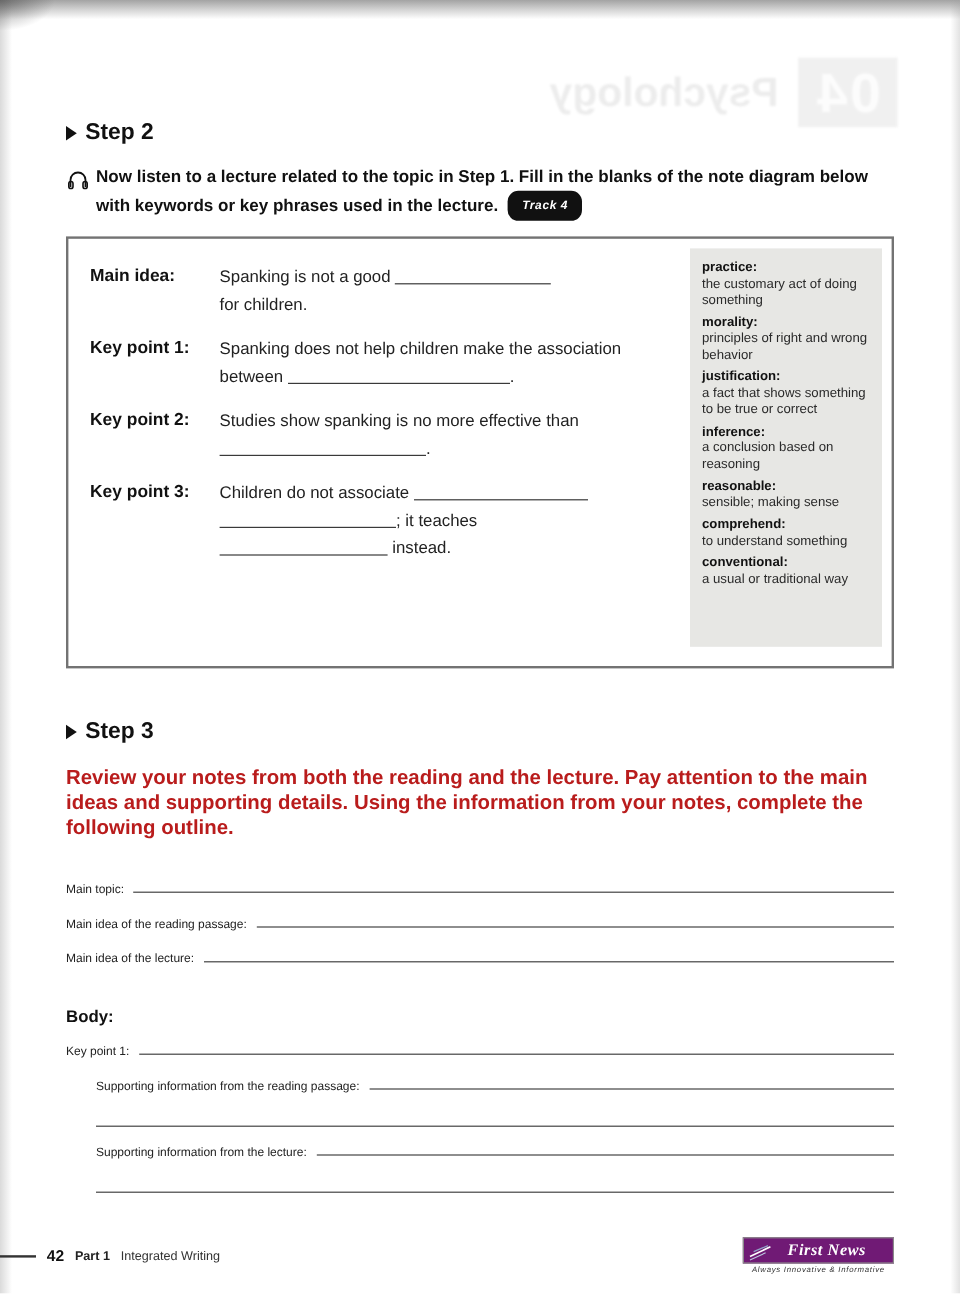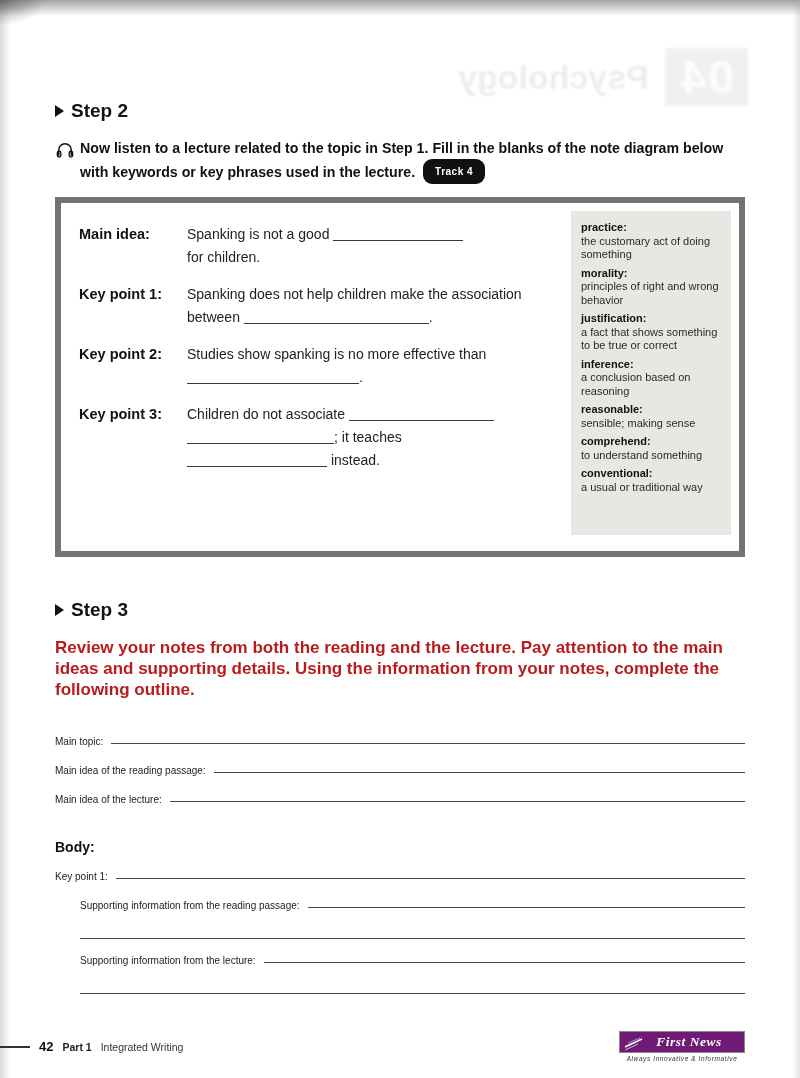--- a/index.html
+++ b/index.html
@@ -59,27 +59,27 @@
   }
   .step-heading .txt { font-size: 19px; font-weight: bold; color: #111; }
 
   
   .instruction-row { display: flex; align-items: flex-start; margin-bottom: 13px; }
   .hp-icon { flex: 0 0 20px; margin-top: 2px; margin-right: 5px; }
   .instruction { font-size: 14.2px; font-weight: bold; line-height: 21px; color: #111; }
   .track-badge {
     display: inline-block; background: #111; color: #fff;
     font-size: 10px; font-weight: bold; letter-spacing: .5px;
-    border-radius: 9px; padding: 2px 12px; vertical-align: 2px; margin-left: 8px;
+    border-radius: 9px; padding: 2px 12px; vertical-align: 2px; margin-left: 8px; font-style: italic;
   }
 
   
   .note-box {
     position: relative;
-    border: 6px solid #737373;
+    border: 2px solid #737373;
     height: 360px;
     padding: 20px 0 0 18px;
     margin-bottom: 42px;
     background: #fff;
   }
   .note-row { display: flex; margin-bottom: 14px; }
   .note-label { width: 108px; flex: 0 0 108px; font-size: 14.5px; font-weight: bold; color: #111; line-height: 23px; }
   .note-content { font-size: 14px; color: #222; line-height: 23px; max-width: 378px; }
   .blank { display: inline-block; border-bottom: 1.3px solid #3a3a3a; height: 15px; vertical-align: -2px; }
   .w130 { width: 130px; } .w185 { width: 185px; } .w172 { width: 172px; }

